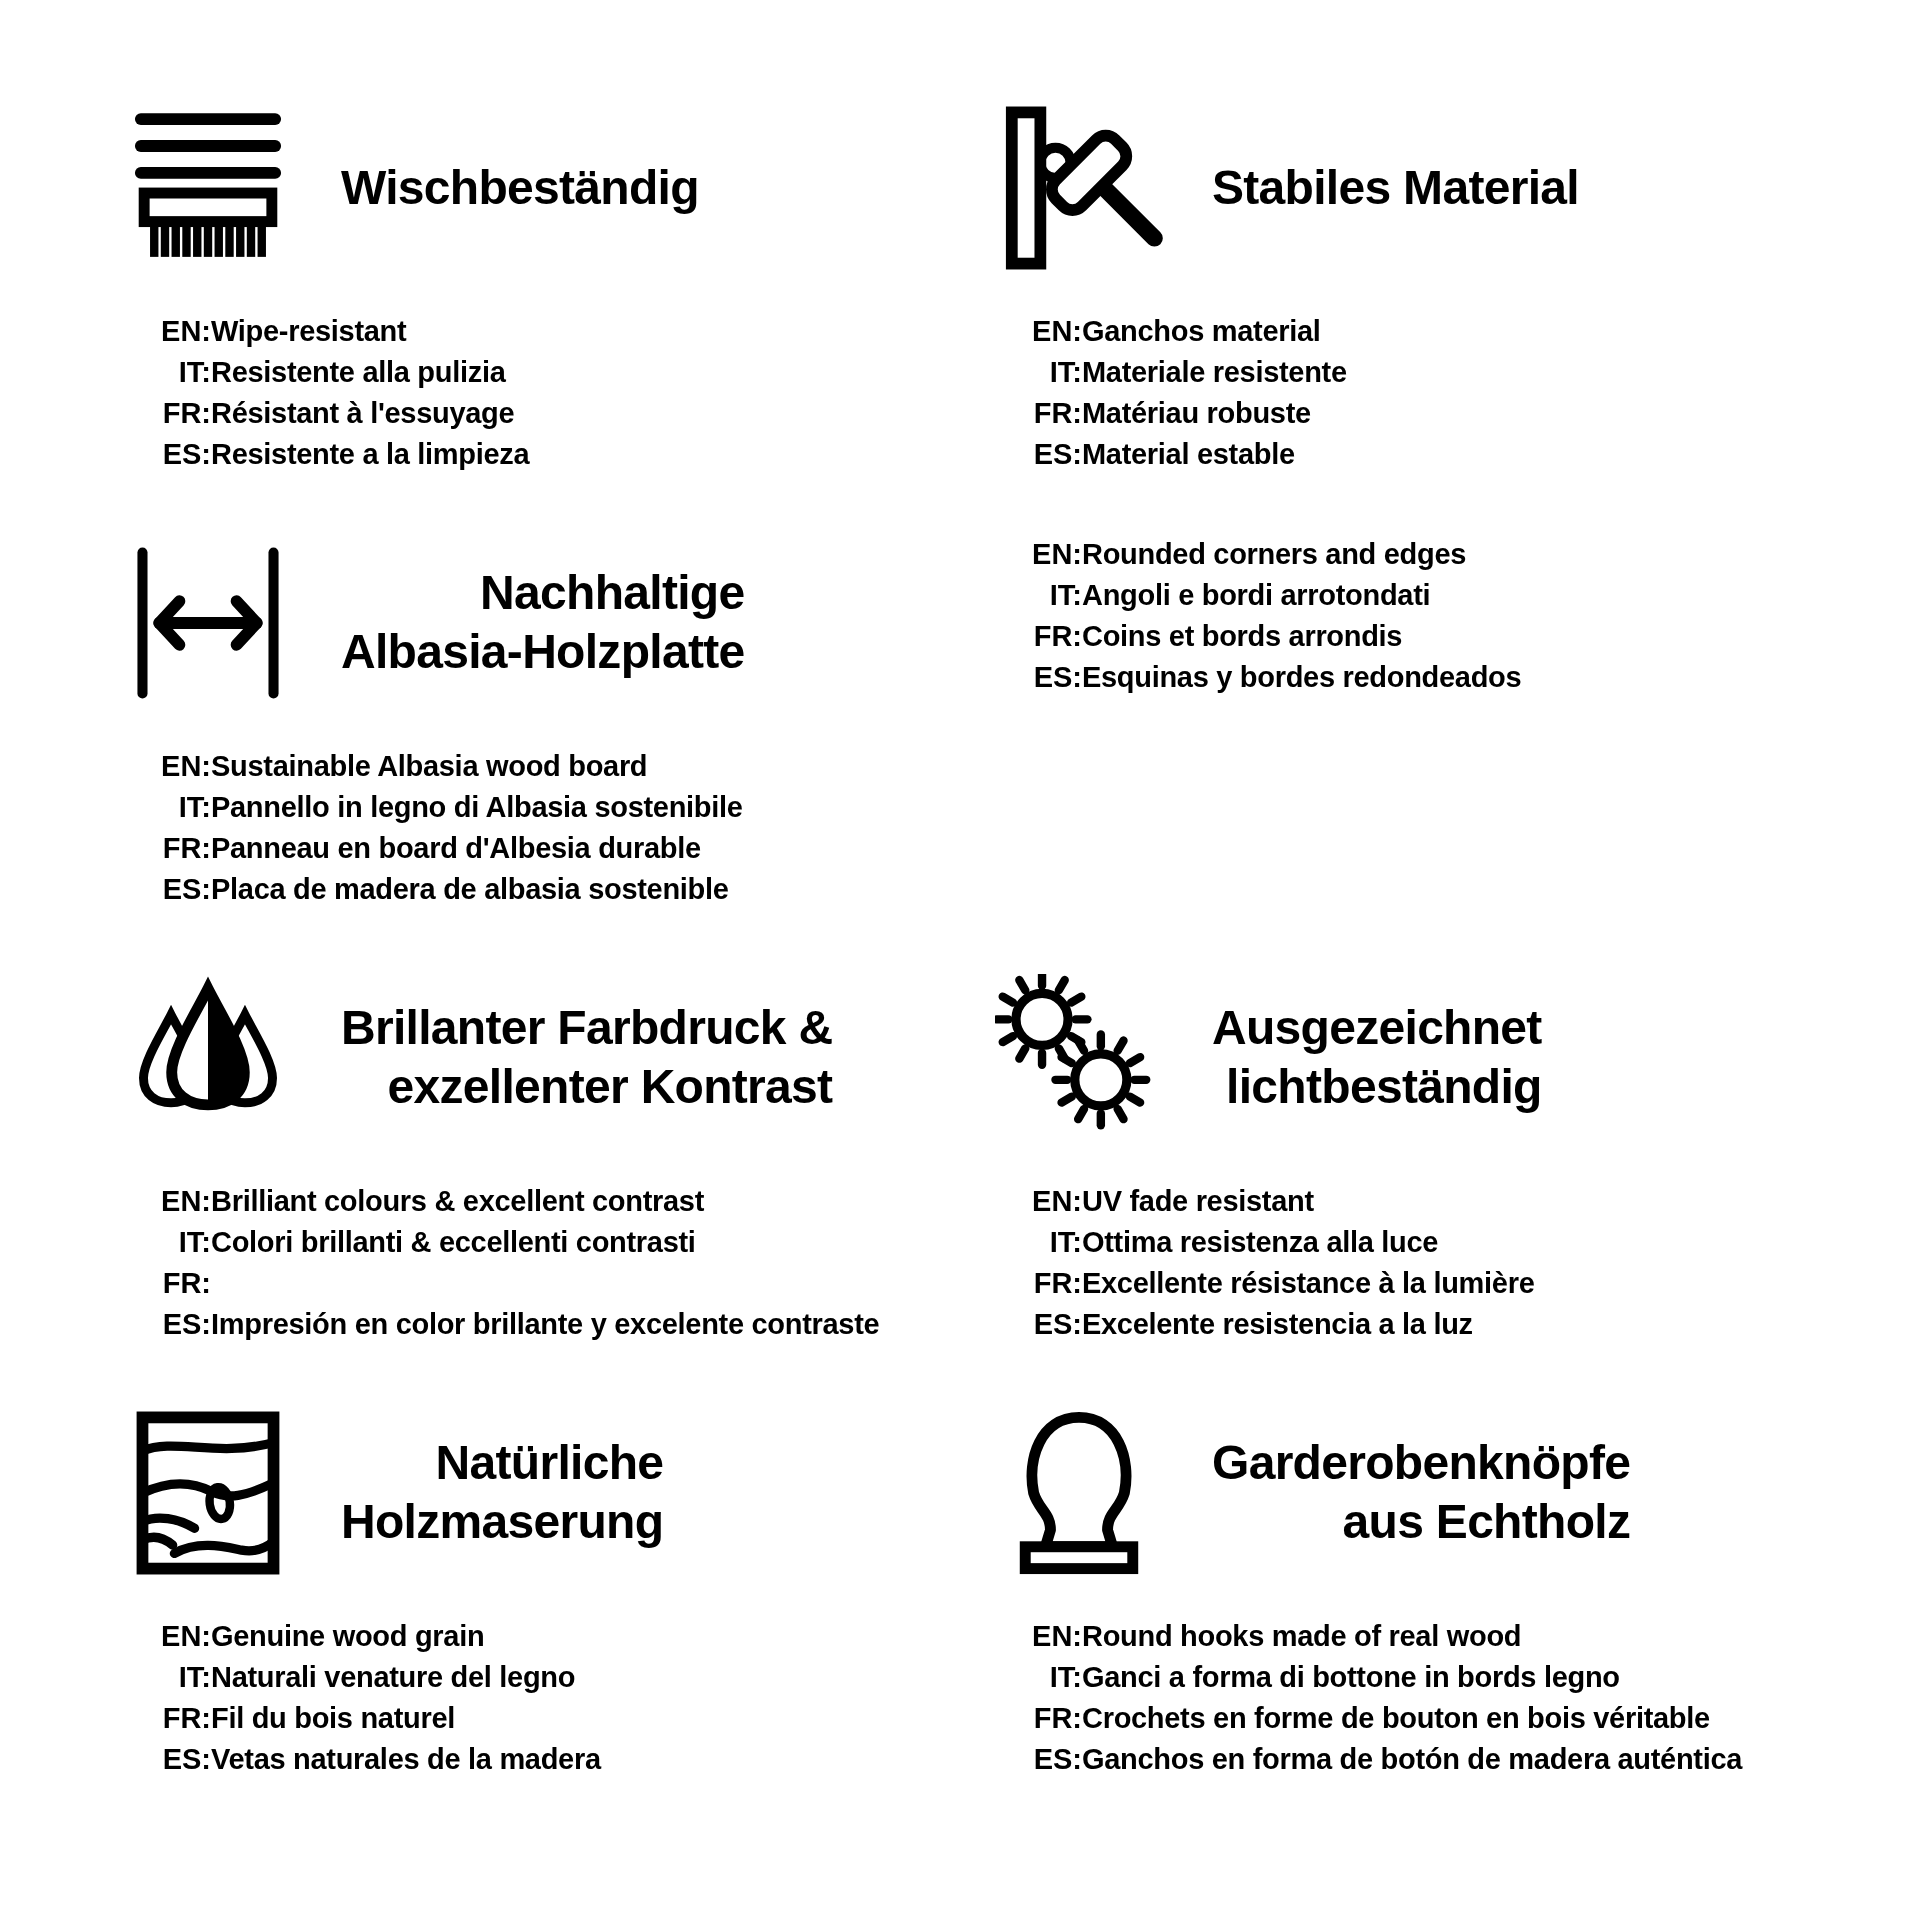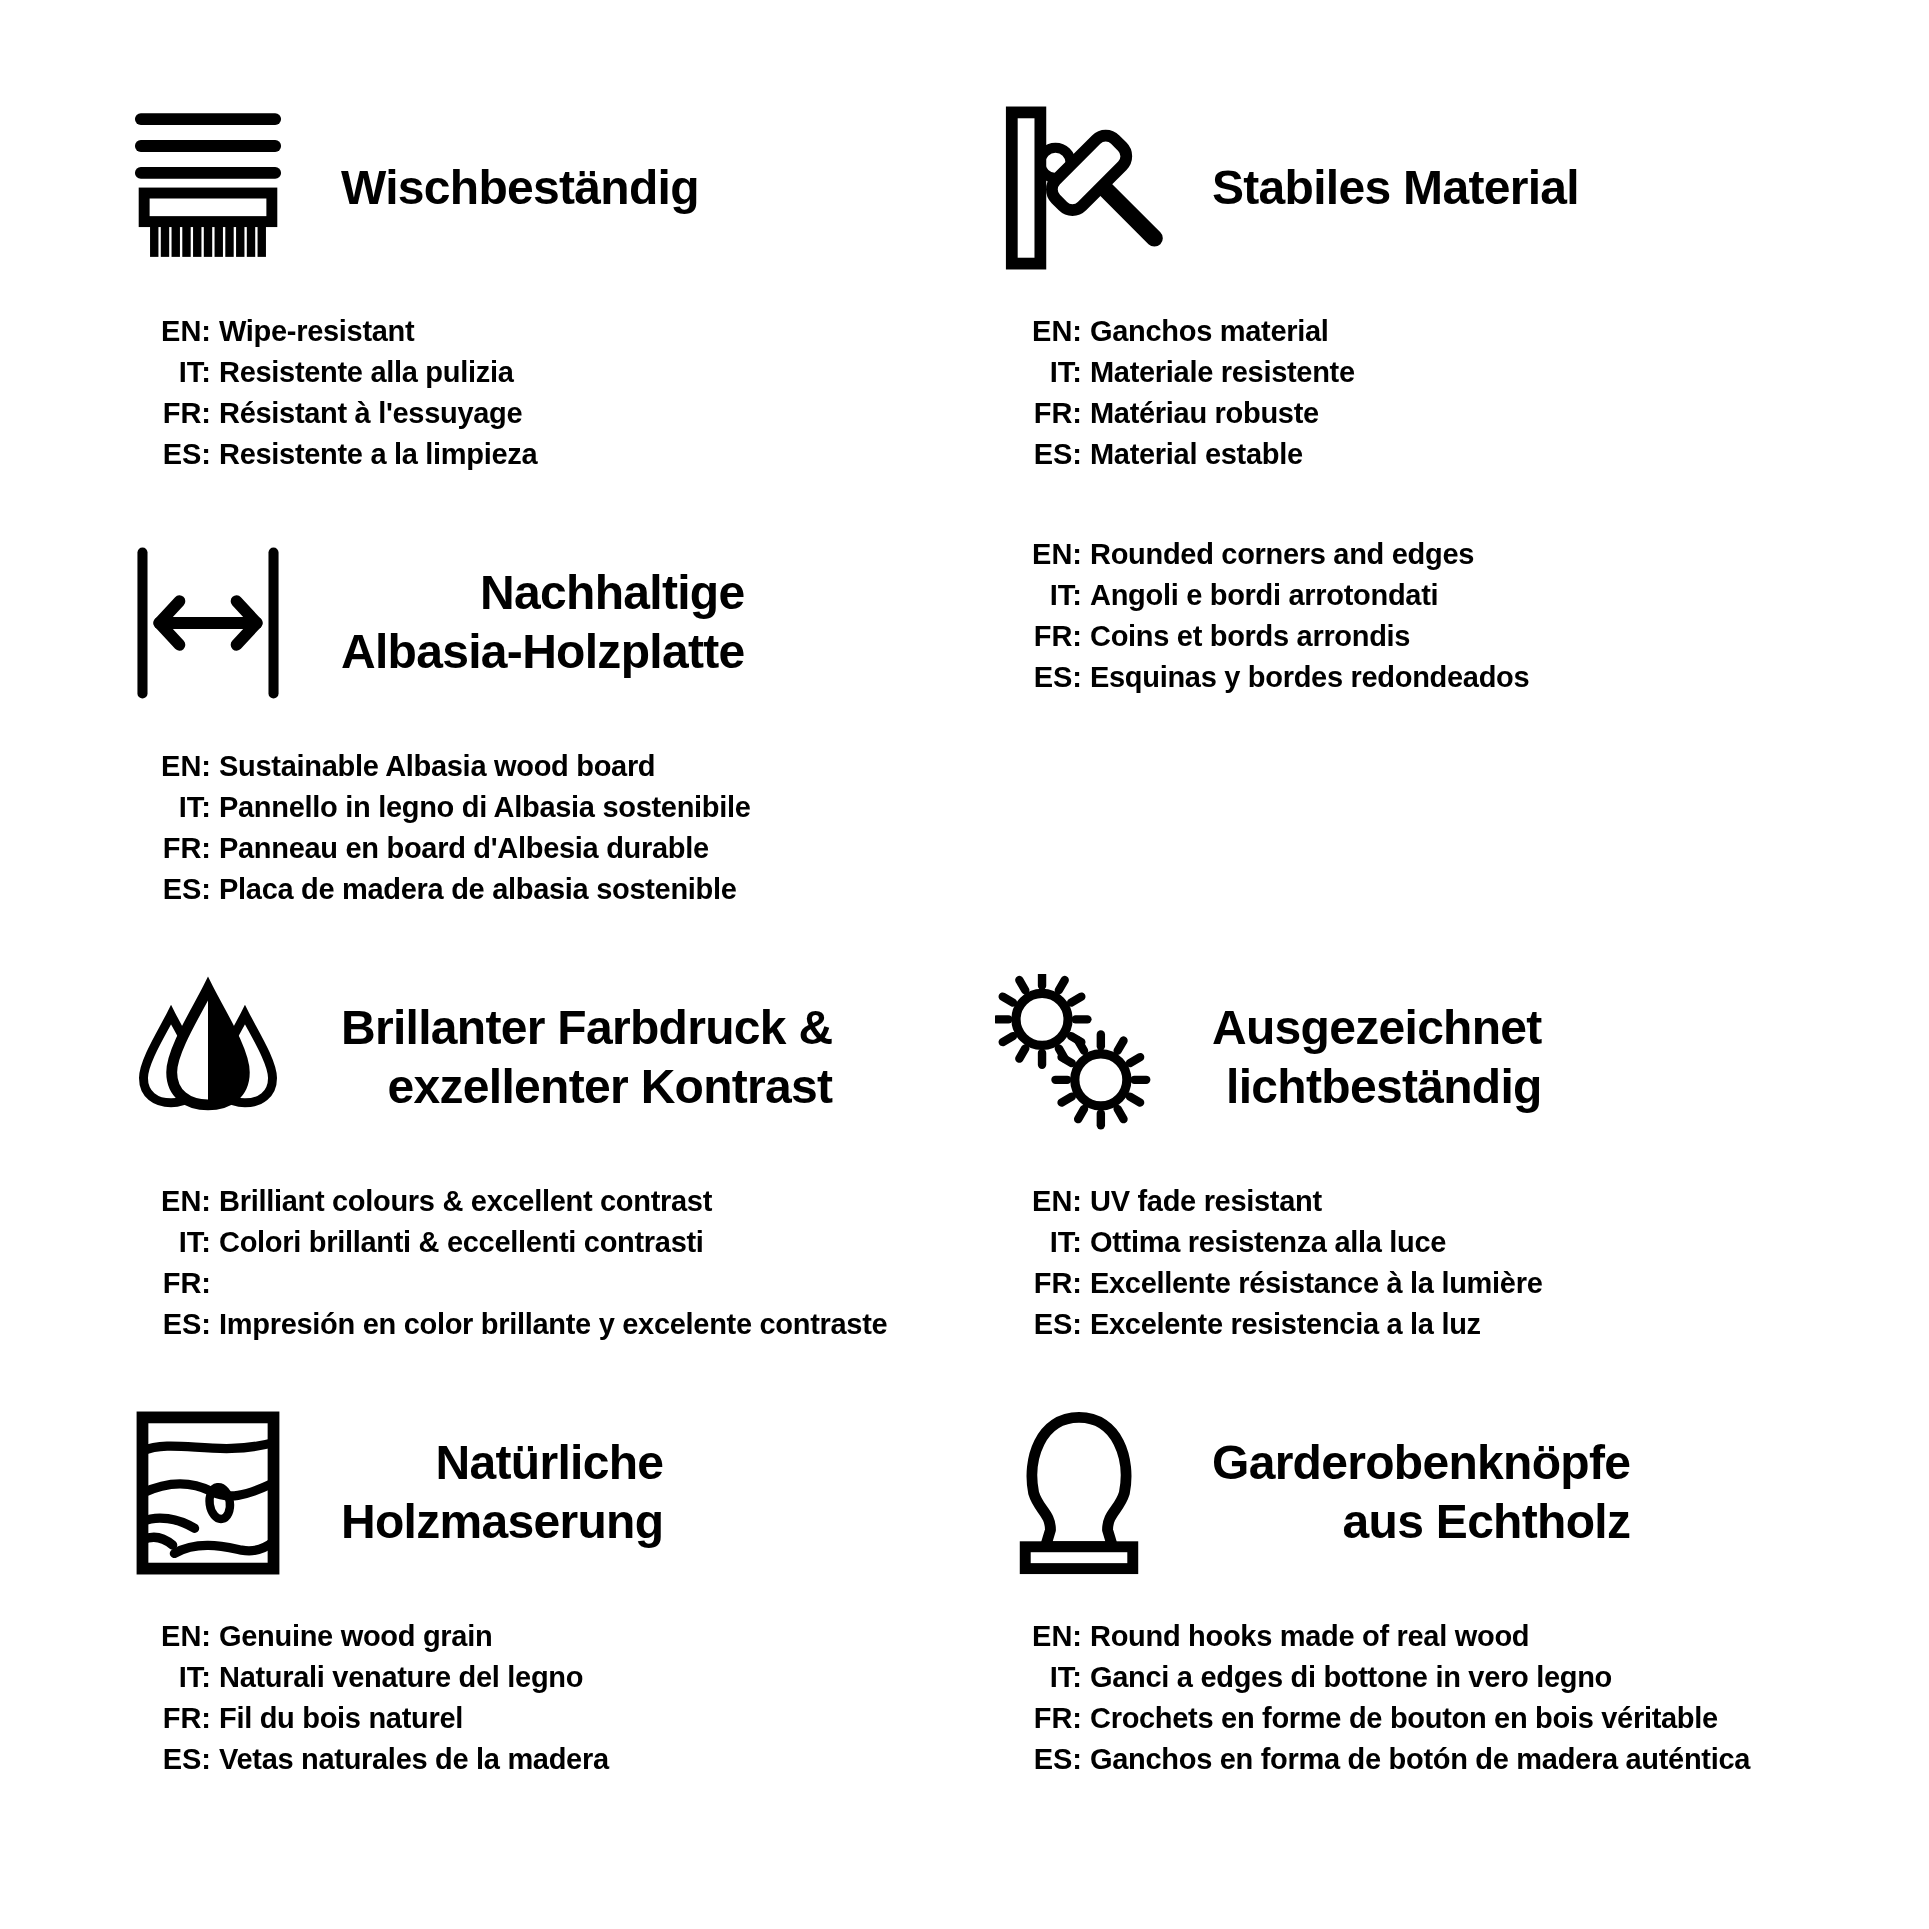--- a/index.html
+++ b/index.html
@@ -25,21 +25,21 @@
     min-height: 178px; margin-bottom: 34px;
   }
   .icon-box { flex: 0 0 168px; width: 168px; height: 168px; }
   .icon-box svg { display: block; width: 168px; height: 168px; }
   .title {
     font-size: 48px; font-weight: 700; line-height: 1.22;
     letter-spacing: -0.7px;
   }
   .t-line { display: block; white-space: nowrap; }
   .translations { font-size: 29px; }
-  .t-row { display: flex; line-height: 41px; gap: 8px; }
+  .t-row { display: flex; line-height: 41px; }
   .lang-label { flex: 0 0 87px; width: 87px; font-weight: 700; }
   .lang-value { font-weight: 600; letter-spacing: -0.3px; white-space: nowrap; }
   .stroke { stroke: #000; fill: none; }
 </style>
 </head>
 <body>
 
 <div class="grid">
 
   <div class="feature">
@@ -339,21 +339,21 @@
         <span class="t-line">aus Echtholz</span>
       </div>
     </div>
     <div class="translations">
       <div class="t-row">
         <span class="lang-label">EN:</span>
         <span class="lang-value">Round hooks made of real wood</span>
       </div>
       <div class="t-row">
         <span class="lang-label">IT:</span>
-        <span class="lang-value">Ganci a edges di bottone in vero legno</span>
+        <span class="lang-value">Ganci a forma di bottone in bords legno</span>
       </div>
       <div class="t-row">
         <span class="lang-label">FR:</span>
         <span class="lang-value">Crochets en forme de bouton en bois véritable</span>
       </div>
       <div class="t-row">
         <span class="lang-label">ES:</span>
         <span class="lang-value">Ganchos en forma de botón de madera auténtica</span>
       </div>
     </div>

